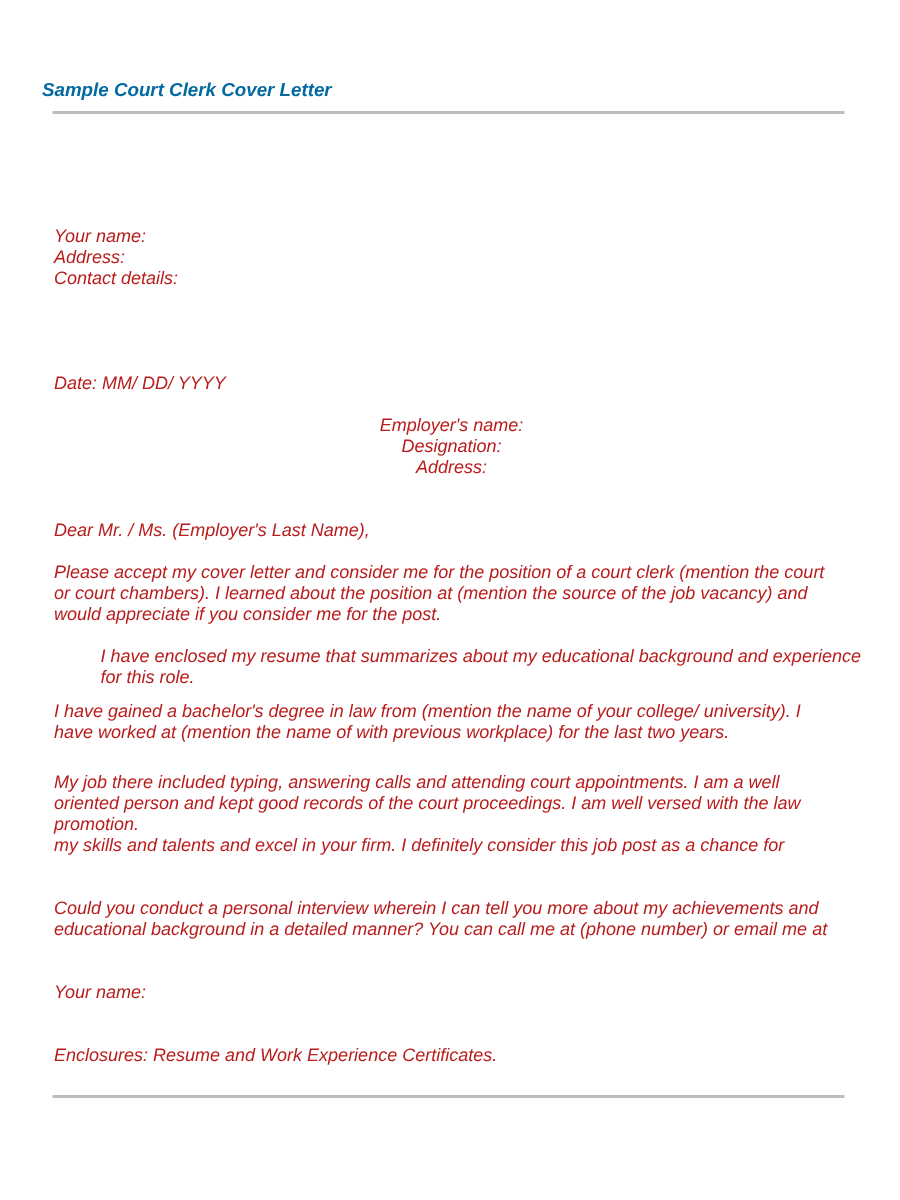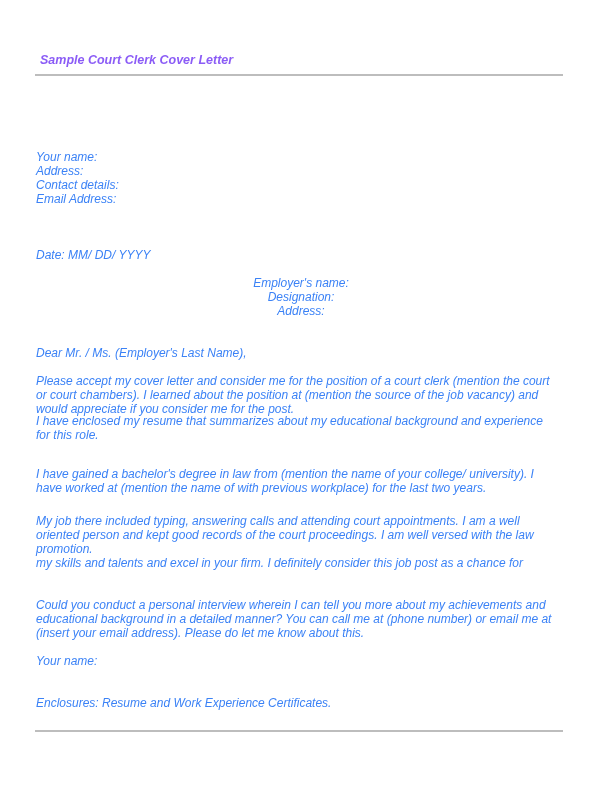--- a/index.html
+++ b/index.html
@@ -10,72 +10,71 @@
     body {
       width: 600px;
       height: 800px;
       position: relative;
       overflow: hidden;
       font-family: "Liberation Sans", sans-serif;
       color: #111111;
     }
     .title {
       position: absolute;
-      left: 40px;
+      left: 28px;
       top: 53px;
       font-size: 12.5px;
       font-weight: bold;
       font-style: italic;
       line-height: 15px;
-      color: #8b5cf6;
+      color: #0369a1;
       margin: 0;
     }
     .rule {
       position: absolute;
       left: 35px;
       width: 528px;
       height: 2px;
       background: #bdbdbd;
     }
     .rule.top { top: 74px; }
     .rule.bottom { top: 730px; }
     .block {
       position: absolute;
       left: 36px;
       width: 530px;
       font-size: 12px;
       font-style: italic;
       line-height: 14px;
       margin: 0;
-      color: #3b82f6;
+      color: #b91c1c;
     }
     .block .line { display: block; white-space: nowrap; }
     .p-sender   { top: 150px; }
     .p-date     { top: 248px; }
     .p-employer { top: 276px; text-align: center; }
     .p-salute   { top: 346px; }
     .p-para1    { top: 374px; }
-    .p-para2    { top: 414px; }
+    .p-para2    { top: 430px; margin-left: 31px; }
     .p-para3    { top: 467px; }
     .p-para4    { top: 514px; }
     .p-para5    { top: 598px; }
     .p-closing  { top: 654px; }
     .p-encl     { top: 696px; }
   </style>
 </head>
 <body>
 
 <h1 class="title">Sample Court Clerk Cover Letter</h1>
 <div class="rule top"></div>
 
 <p class="block p-sender">
   <span class="line">Your name:</span>
   <span class="line">Address:</span>
   <span class="line">Contact details:</span>
-  <span class="line">Email Address:</span>
 </p>
 
 <p class="block p-date">
   <span class="line">Date: MM/ DD/ YYYY</span>
 </p>
 
 <p class="block p-employer">
   <span class="line">Employer's name:</span>
   <span class="line">Designation:</span>
   <span class="line">Address:</span>
@@ -104,21 +103,20 @@
 <p class="block p-para4">
   <span class="line">My job there included typing, answering calls and attending court appointments. I am a well</span>
   <span class="line">oriented person and kept good records of the court proceedings. I am well versed with the law</span>
   <span class="line">promotion.</span>
   <span class="line">my skills and talents and excel in your firm. I definitely consider this job post as a chance for</span>
 </p>
 
 <p class="block p-para5">
   <span class="line">Could you conduct a personal interview wherein I can tell you more about my achievements and</span>
   <span class="line">educational background in a detailed manner? You can call me at (phone number) or email me at</span>
-  <span class="line">(insert your email address). Please do let me know about this.</span>
 </p>
 
 <p class="block p-closing">
   <span class="line">Your name:</span>
 </p>
 
 <p class="block p-encl">
   <span class="line">Enclosures: Resume and Work Experience Certificates.</span>
 </p>
 

